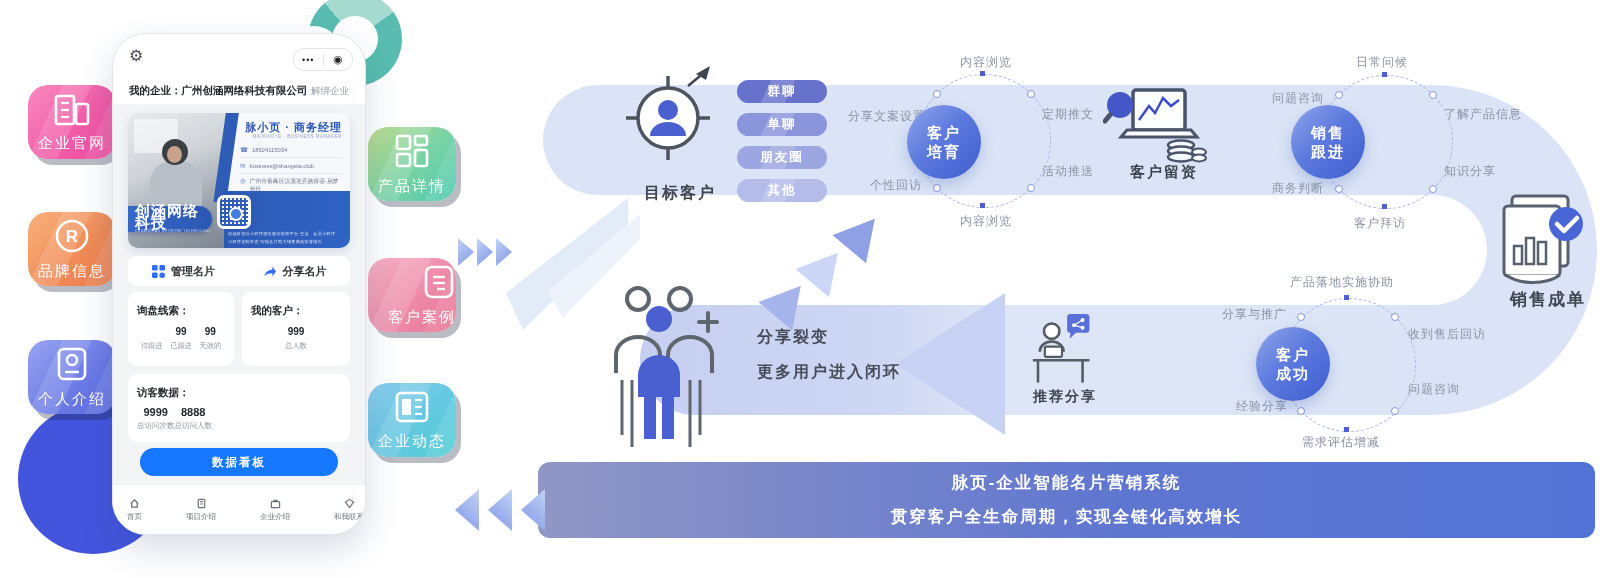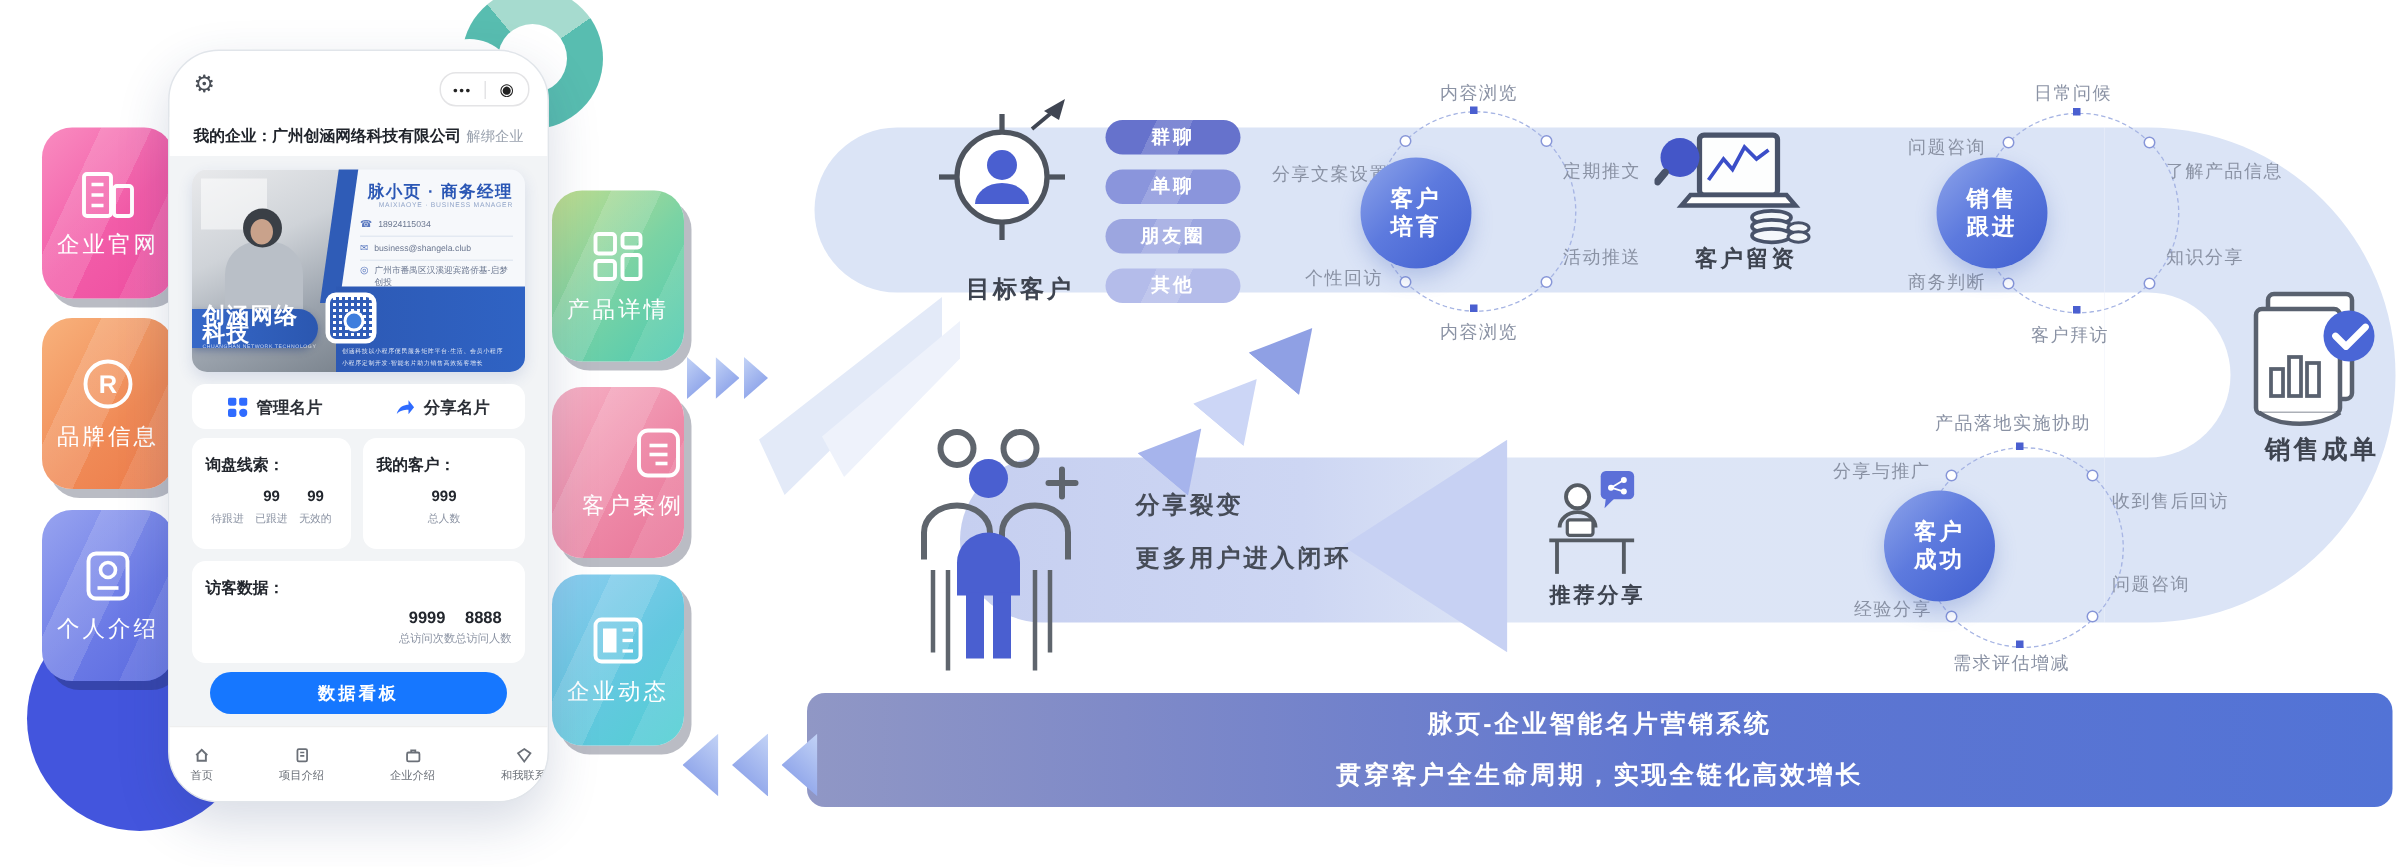--- a/index.html
+++ b/index.html
@@ -8,21 +8,21 @@
 
   
   .donut{position:absolute;left:308px;top:-8px;width:94px;height:94px;border-radius:50%;
          background:conic-gradient(from 320deg,#a6dbcf 0 95deg,#58bdb0 95deg 360deg);z-index:1;}
   .donut-hole{position:absolute;left:24px;top:24px;width:46px;height:46px;border-radius:50%;background:#fff;}
   .donut-cut{position:absolute;left:-26px;top:34px;width:62px;height:62px;border-radius:50%;background:#fff;}
   .indigo-circle{position:absolute;left:18px;top:404px;width:150px;height:150px;border-radius:50%;
          background:#4355dd;z-index:0;}
 
   
-  .menu-btn{position:absolute;width:88px;height:114px;border-radius:20px;z-index:4;
+  .menu-btn{position:absolute;width:88px;height:74px;border-radius:20px;z-index:4;
             display:flex;flex-direction:column;align-items:center;justify-content:center;gap:8px;
             box-shadow:5px 6px 0 rgba(25,33,58,.30);cursor:pointer;}
   .menu-btn .sheen{position:absolute;inset:0;border-radius:20px;
        background:linear-gradient(115deg,transparent 0 28%,rgba(255,255,255,.14) 28% 52%,transparent 52% 74%,rgba(255,255,255,.10) 74%);}
   .menu-btn span.lbl{color:#fff;font-size:15px;letter-spacing:2px;z-index:1;}
   .mb1{left:28px;top:85px;background:linear-gradient(135deg,#f98cc0 0%,#f25ca8 55%,#ee4da0 100%);}
   .mb2{left:28px;top:212px;background:linear-gradient(135deg,#f8b27c 0%,#f08a56 60%,#ec7b4a 100%);}
   .mb3{left:28px;top:340px;background:linear-gradient(135deg,#98a4f0 0%,#6b7ae6 60%,#5a6ae0 100%);}
   .mb4{left:368px;top:127px;background:linear-gradient(135deg,#c2dd8e 0%,#7bd3a4 50%,#4ecab2 100%);}
   .mb5{left:368px;top:258px;background:linear-gradient(135deg,#f6b3c6 0%,#ee8aa8 55%,#e87598 100%);align-items:flex-end;}
@@ -86,21 +86,21 @@
   
   .scard{position:absolute;background:#fff;border-radius:9px;box-sizing:border-box;padding:8px 9px;}
   .sc-inq{left:15px;top:258px;width:106px;height:74px;}
   .sc-cus{left:129px;top:258px;width:108px;height:74px;}
   .sc-vis{left:15px;top:340px;width:222px;height:68px;}
   .scard .st{font-size:10.5px;font-weight:bold;color:#22262d;}
   .sc-cols{display:flex;justify-content:space-around;margin-top:8px;}
   .sc-col{display:flex;flex-direction:column;align-items:center;}
   .sc-col .v{font-size:10px;font-weight:bold;color:#22262d;min-height:12px;}
   .sc-col .l{font-size:7.2px;color:#8b93a3;margin-top:3px;white-space:nowrap;}
-  .sc-vis .sc-cols{justify-content:flex-end;margin-top:6px;}
+  .sc-vis .sc-cols{justify-content:flex-start;margin-top:6px;}
   .sc-vis .v{font-size:11px;}
   .sc-vis .l{font-size:7.5px;}
 
   .dash-btn{position:absolute;left:27px;top:414px;width:198px;height:28px;border-radius:14px;background:#1677ff;
             color:#fff;font-size:11.5px;font-weight:bold;letter-spacing:2px;display:flex;align-items:center;
             justify-content:center;cursor:pointer;}
 
   
   .ph-nav{position:absolute;left:0;bottom:0;width:252px;height:50px;background:#fff;border-top:1px solid #efefef;
           display:flex;align-items:center;justify-content:space-between;padding:0 14px;box-sizing:border-box;

